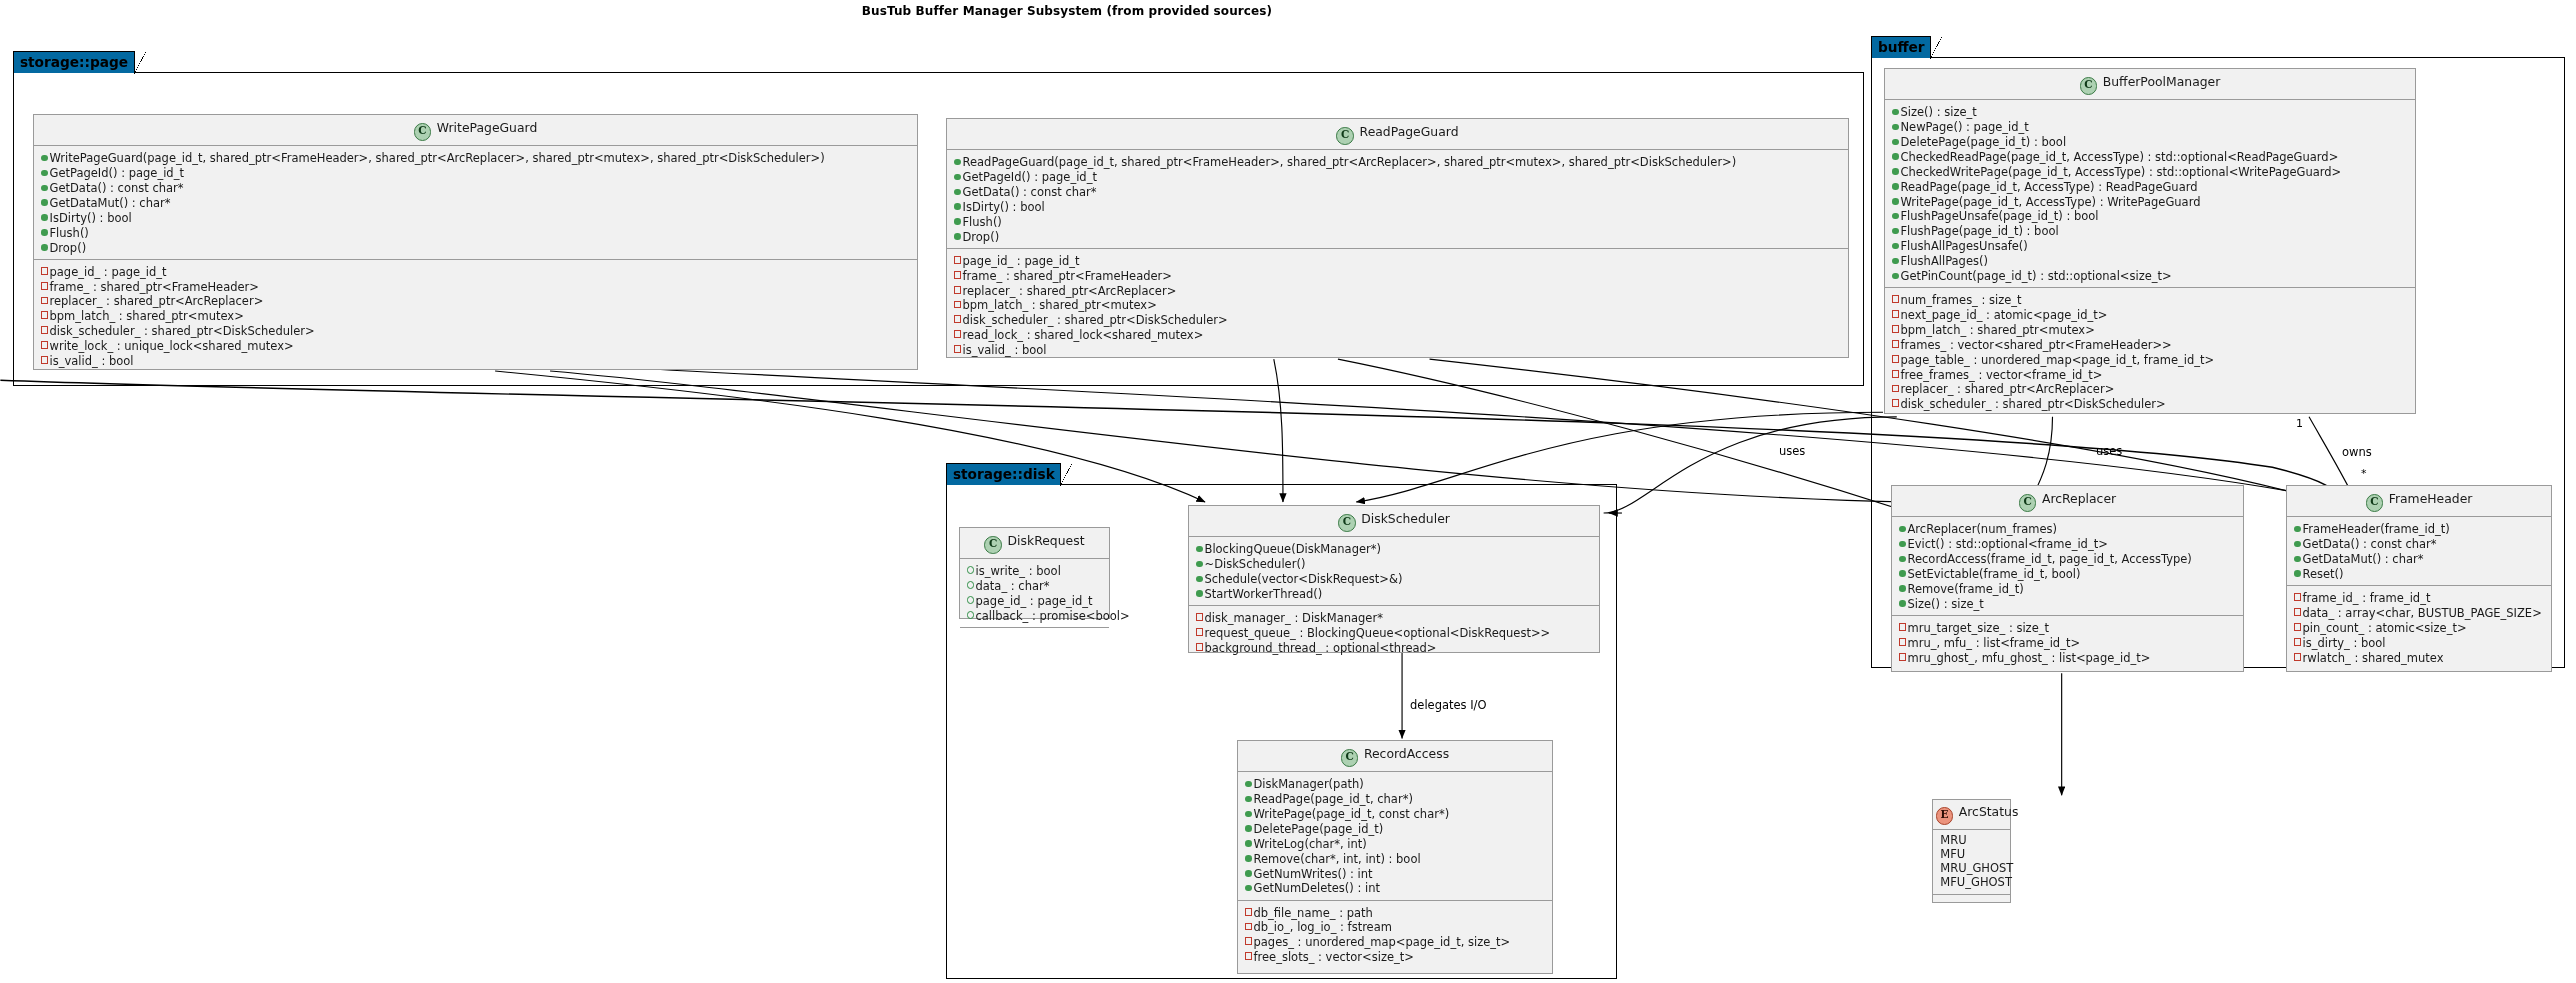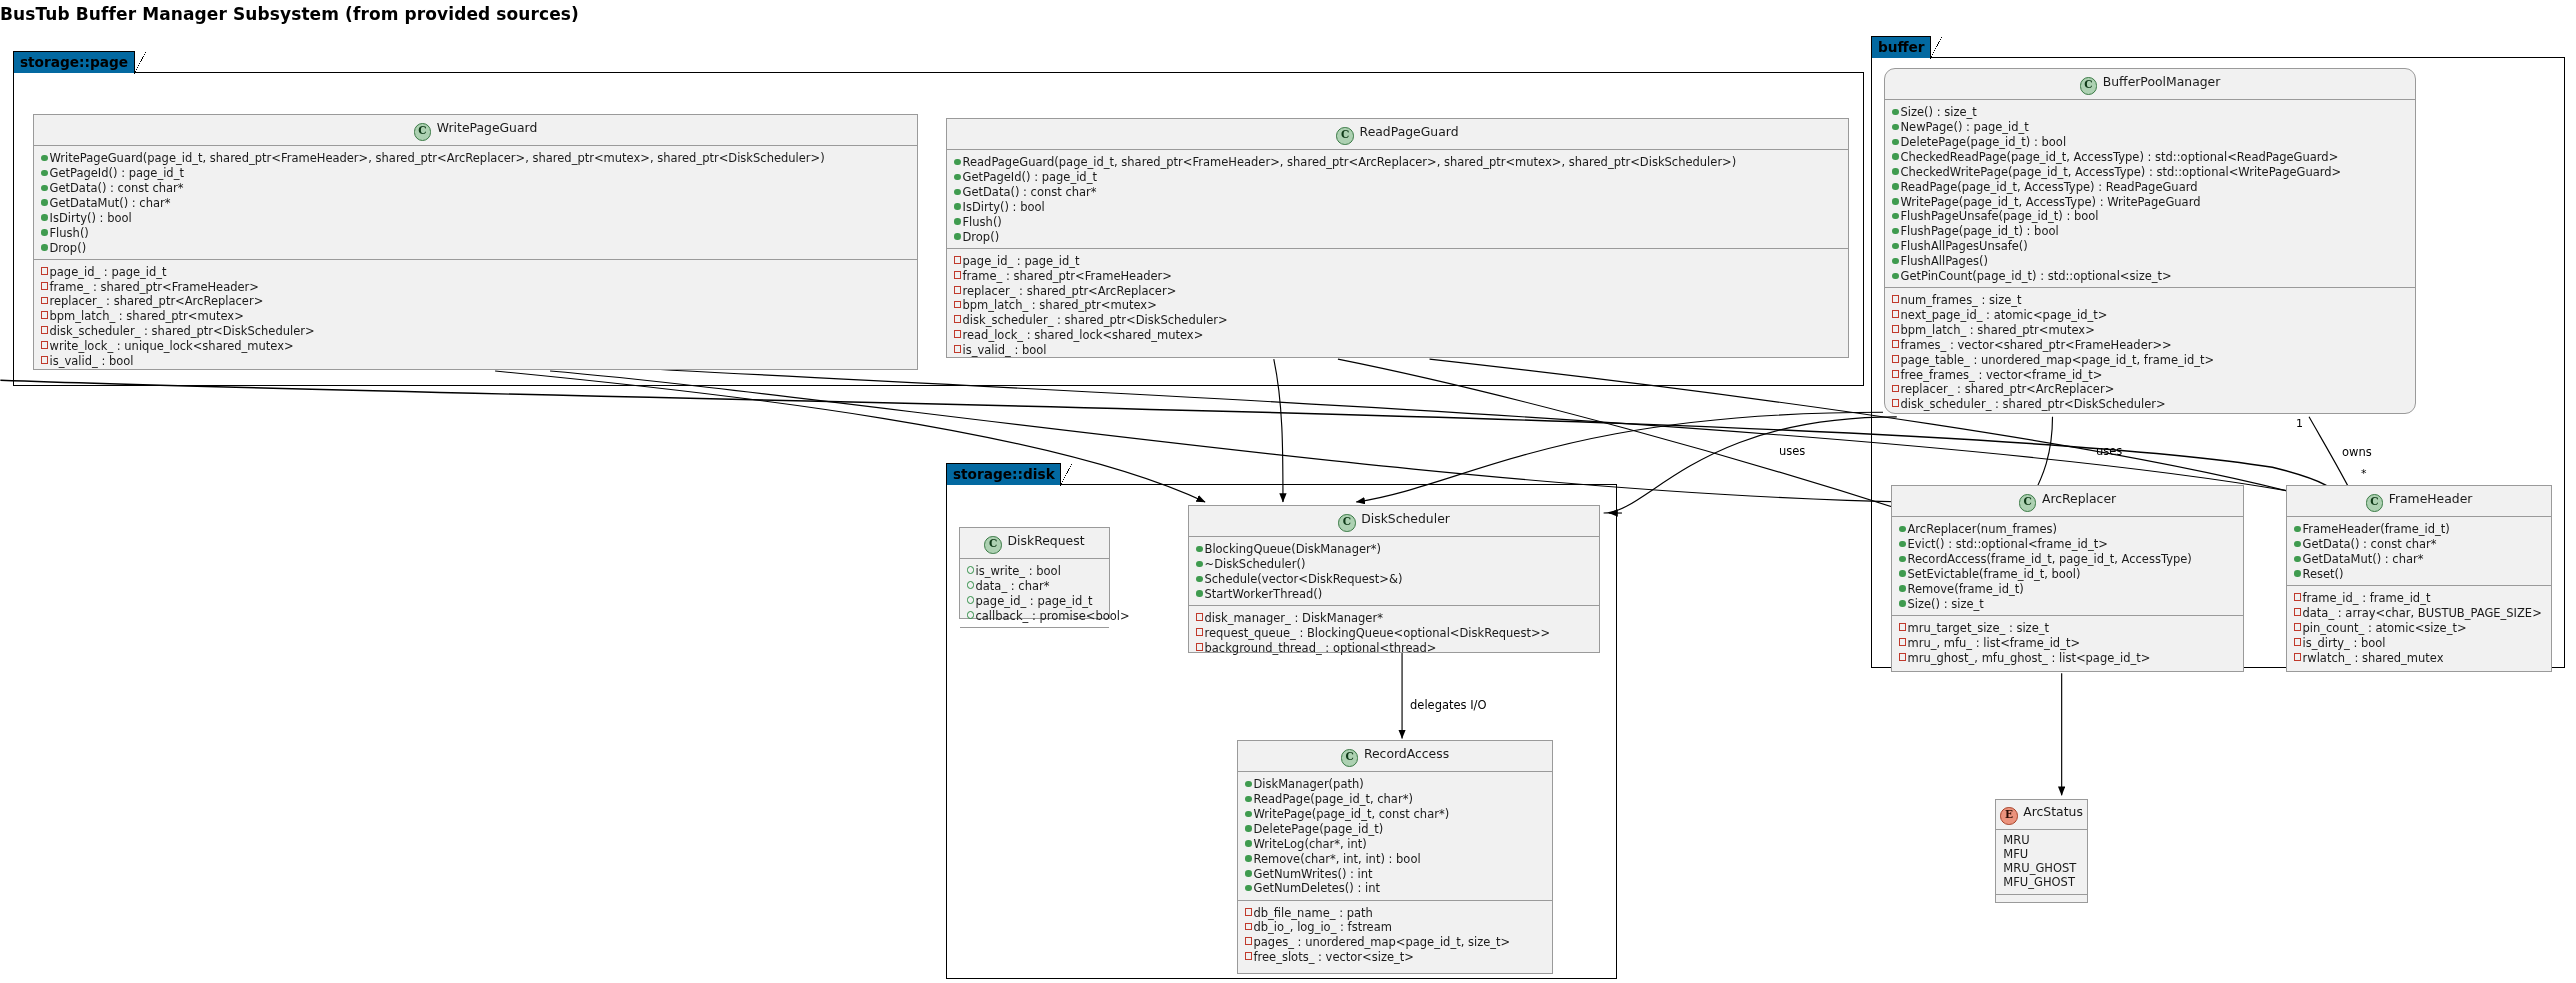--- a/index.html
+++ b/index.html
@@ -27,22 +27,22 @@
     height: 983px;
     pointer-events: none;
     z-index: 1;
   }
 
   .diagram-title {
     position: absolute;
     top: 3.7px;
     left: 0;
     width: 2134px;
-    text-align: left;
-    font-size: 17px;
+    text-align: center;
+    font-size: 12px;
     font-weight: bold;
     color: #000000;
     letter-spacing: 0.1px;
   }
 
   
   .package {
     position: absolute;
     border: 1.5px solid #000000;
     background: transparent;
@@ -287,21 +287,21 @@
       <div class="member"><span class="vis priv"></span><span>page_id_ : page_id_t</span></div>
       <div class="member"><span class="vis priv"></span><span>frame_ : shared_ptr&lt;FrameHeader&gt;</span></div>
       <div class="member"><span class="vis priv"></span><span>replacer_ : shared_ptr&lt;ArcReplacer&gt;</span></div>
       <div class="member"><span class="vis priv"></span><span>bpm_latch_ : shared_ptr&lt;mutex&gt;</span></div>
       <div class="member"><span class="vis priv"></span><span>disk_scheduler_ : shared_ptr&lt;DiskScheduler&gt;</span></div>
       <div class="member"><span class="vis priv"></span><span>read_lock_ : shared_lock&lt;shared_mutex&gt;</span></div>
       <div class="member"><span class="vis priv"></span><span>is_valid_ : bool</span></div>
     </div>
   </div>
 
-  <div class="cls" style="left:1884px; top:68px; width:532px; height:346px;border-radius:11px;">
+  <div class="cls" style="left:1884px; top:68px; width:532px; height:346px;">
     <div class="cls-header">
       <span class="stereo">C</span><span>BufferPoolManager</span>
     </div>
     <div class="section">
       <div class="member"><span class="vis pub"></span><span>Size() : size_t</span></div>
       <div class="member"><span class="vis pub"></span><span>NewPage() : page_id_t</span></div>
       <div class="member"><span class="vis pub"></span><span>DeletePage(page_id_t) : bool</span></div>
       <div class="member"><span class="vis pub"></span><span>CheckedReadPage(page_id_t, AccessType) : std::optional&lt;ReadPageGuard&gt;</span></div>
       <div class="member"><span class="vis pub"></span><span>CheckedWritePage(page_id_t, AccessType) : std::optional&lt;WritePageGuard&gt;</span></div>
       <div class="member"><span class="vis pub"></span><span>ReadPage(page_id_t, AccessType) : ReadPageGuard</span></div>
@@ -407,21 +407,21 @@
     </div>
     <div class="section">
       <div class="member"><span class="vis priv"></span><span>frame_id_ : frame_id_t</span></div>
       <div class="member"><span class="vis priv"></span><span>data_ : array&lt;char, BUSTUB_PAGE_SIZE&gt;</span></div>
       <div class="member"><span class="vis priv"></span><span>pin_count_ : atomic&lt;size_t&gt;</span></div>
       <div class="member"><span class="vis priv"></span><span>is_dirty_ : bool</span></div>
       <div class="member"><span class="vis priv"></span><span>rwlatch_ : shared_mutex</span></div>
     </div>
   </div>
 
-  <div class="cls" style="left:1995px; top:799px; width:93px; height:104px;">
+  <div class="cls" style="left:1932px; top:799px; width:79px; height:104px;">
     <div class="cls-header" style="padding:3.7px 2.7px;">
       <span class="stereo enum">E</span><span>ArcStatus</span>
     </div>
     <div class="section">
       <div class="enum-val">MRU</div>
       <div class="enum-val">MFU</div>
       <div class="enum-val">MRU_GHOST</div>
       <div class="enum-val">MFU_GHOST</div>
     </div>
     <div class="section empty"></div>

